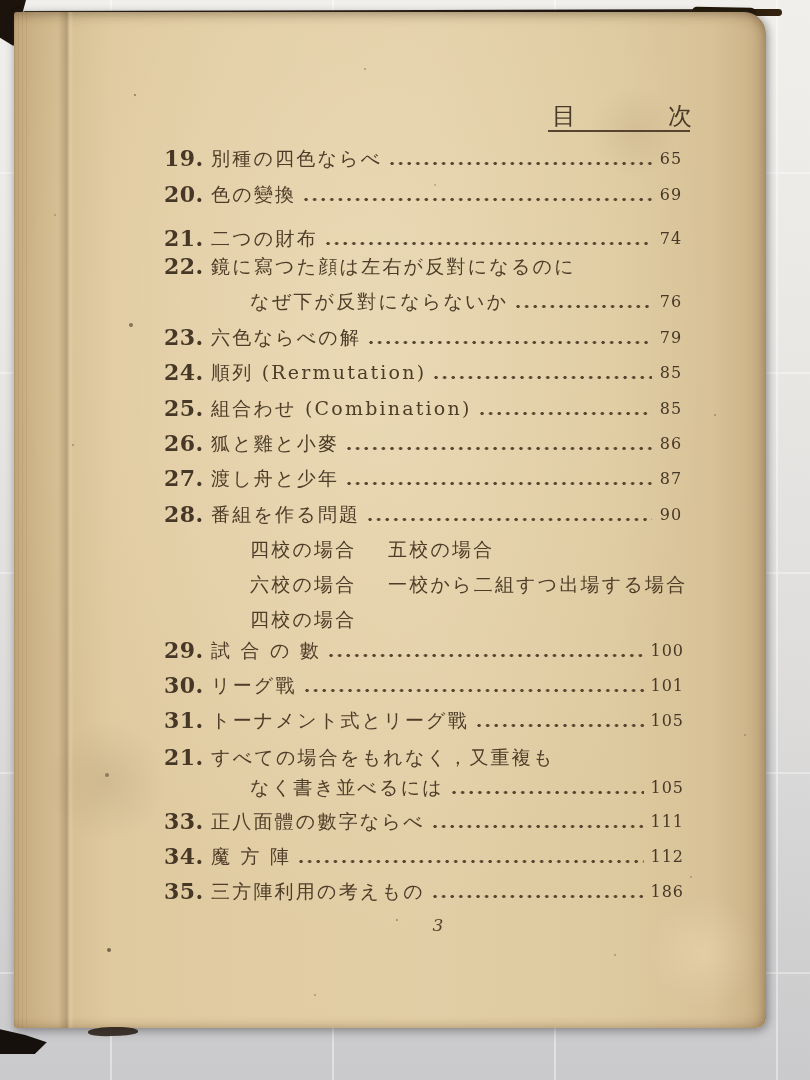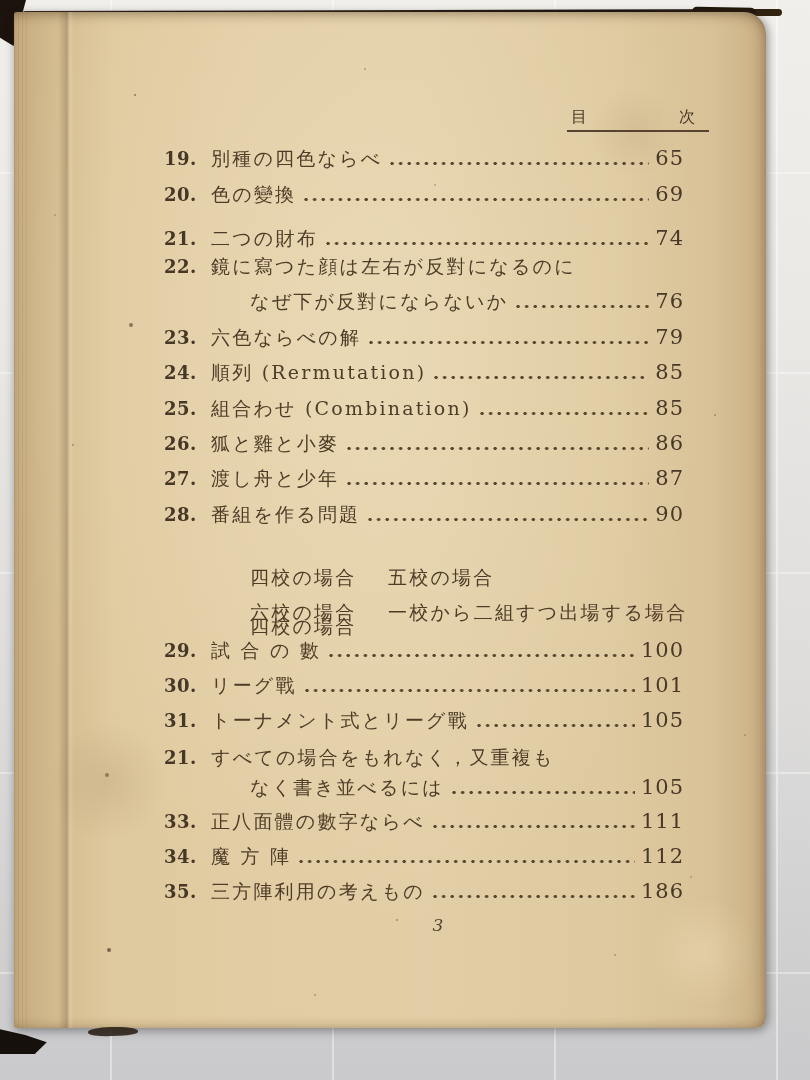--- a/index.html
+++ b/index.html
@@ -80,41 +80,41 @@
       262px 825px 0 0 rgba(70,50,30,.45),
       -26px 855px 0 1px rgba(50,36,22,.60),
       180px 900px 0 0 rgba(70,50,30,.35),
       480px 860px 0 0 rgba(70,50,30,.35),
       610px 640px 0 0 rgba(70,50,30,.32),
       556px 782px 0 0 rgba(70,50,30,.32),
       -80px 120px 0 0 rgba(70,50,30,.30);
   }
   
   .toc-header{
-    position:absolute;left:553px;top:93px;width:142px;
+    position:absolute;left:534px;top:93px;width:142px;
     border-bottom:2px solid #564430;padding-bottom:2px;
-    font-size:16px;color:#4a3a28;line-height:23px;
+    font-size:24px;color:#4a3a28;line-height:23px;
   }
   .toc-header .t{display:inline-block;white-space:nowrap;padding-left:4px;letter-spacing:92px;}
   .row{
     position:absolute;left:150px;width:520px;display:flex;align-items:flex-end;
     font-size:19px;line-height:21px;color:#4e3c28;white-space:nowrap;
   }
-  .row .num{flex:0 0 47px;font-size:18px;font-weight:bold;color:#463726;letter-spacing:.5px;}
+  .row .num{flex:0 0 47px;font-size:22px;font-weight:bold;color:#463726;letter-spacing:.5px;}
   .row .title{letter-spacing:2.2px;}
   .row .leader{
     flex:1 1 auto;height:5px;margin:0 2px 3px 8px;
     background-image:radial-gradient(circle at 2px 2.5px,#57452f 1.4px,rgba(87,69,47,0) 1.9px);
     background-size:8.6px 5px;background-repeat:repeat-x;
   }
-  .row .pageno{flex:0 0 auto;min-width:26px;margin-left:4px;text-align:left;font-size:21px;letter-spacing:1px;color:#483827;}
+  .row .pageno{flex:0 0 auto;min-width:26px;margin-left:4px;text-align:center;font-size:16px;letter-spacing:1px;color:#483827;}
   .row.cont{left:236px;width:434px;}
   .row.sub{left:236px;width:480px;}
   .row .sub1{display:inline-block;min-width:138px;letter-spacing:2.2px;}
-  .row .sub2{letter-spacing:2.2px;margin-top:28px;}
+  .row .sub2{letter-spacing:2.2px;}
   .folio{position:absolute;left:404px;top:903px;width:40px;text-align:center;
     font-size:17px;font-style:italic;color:#54422c;}
 </style>
 </head>
 <body>
 
 <div class="backdrop-grid"></div>
 <div class="top-edge"></div>
 <div class="corner-tl"></div>
 <div class="corner-bl"></div>

